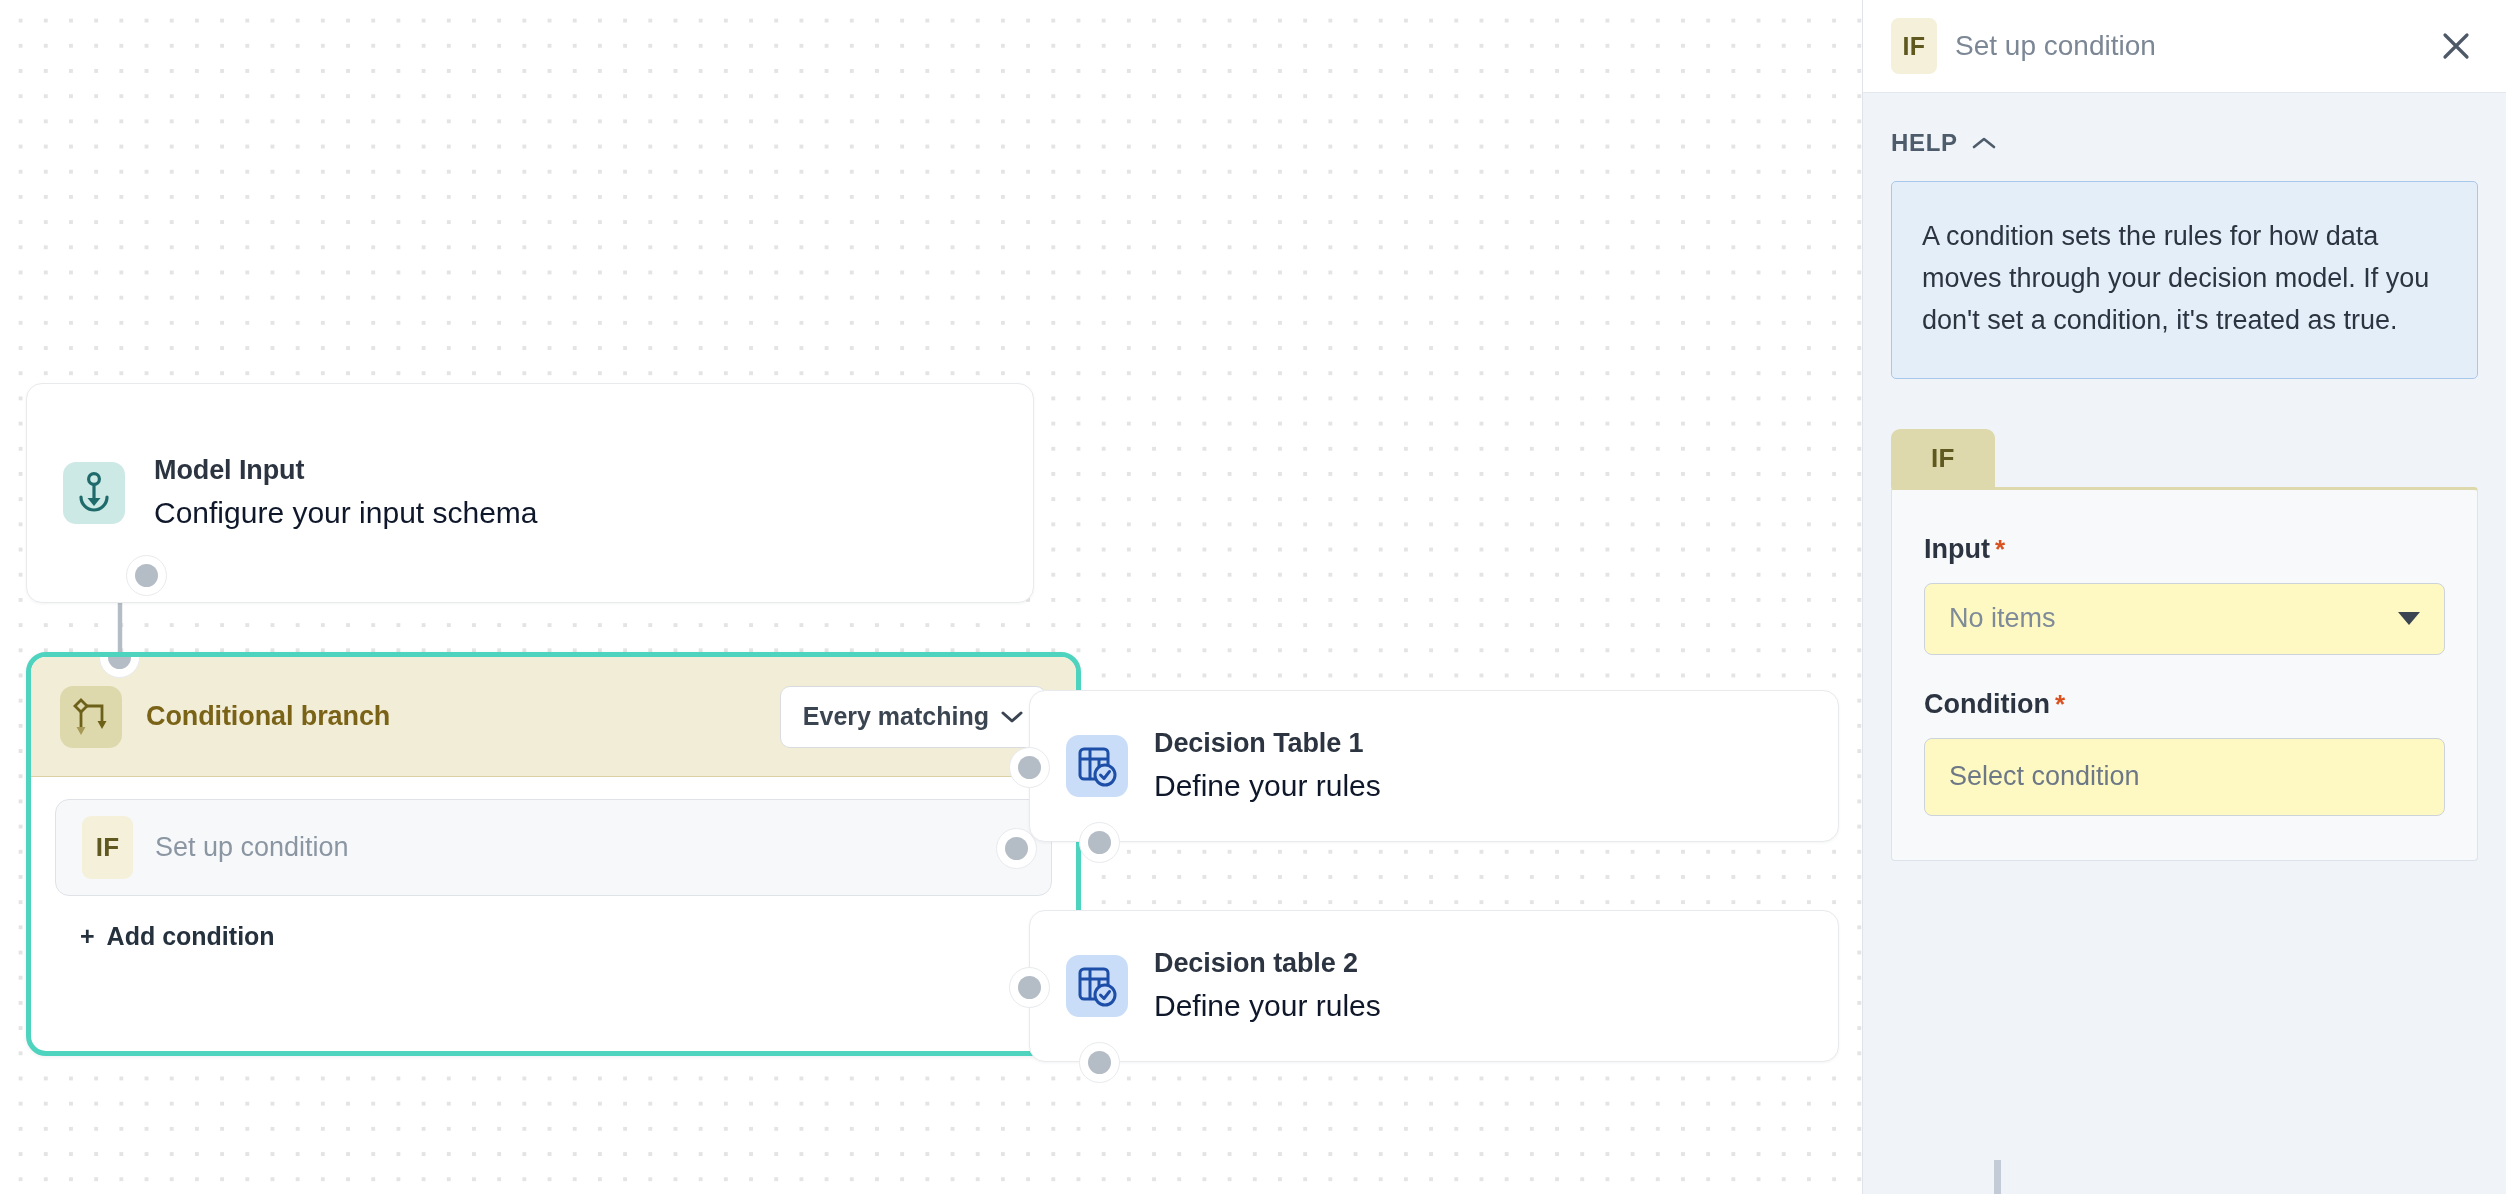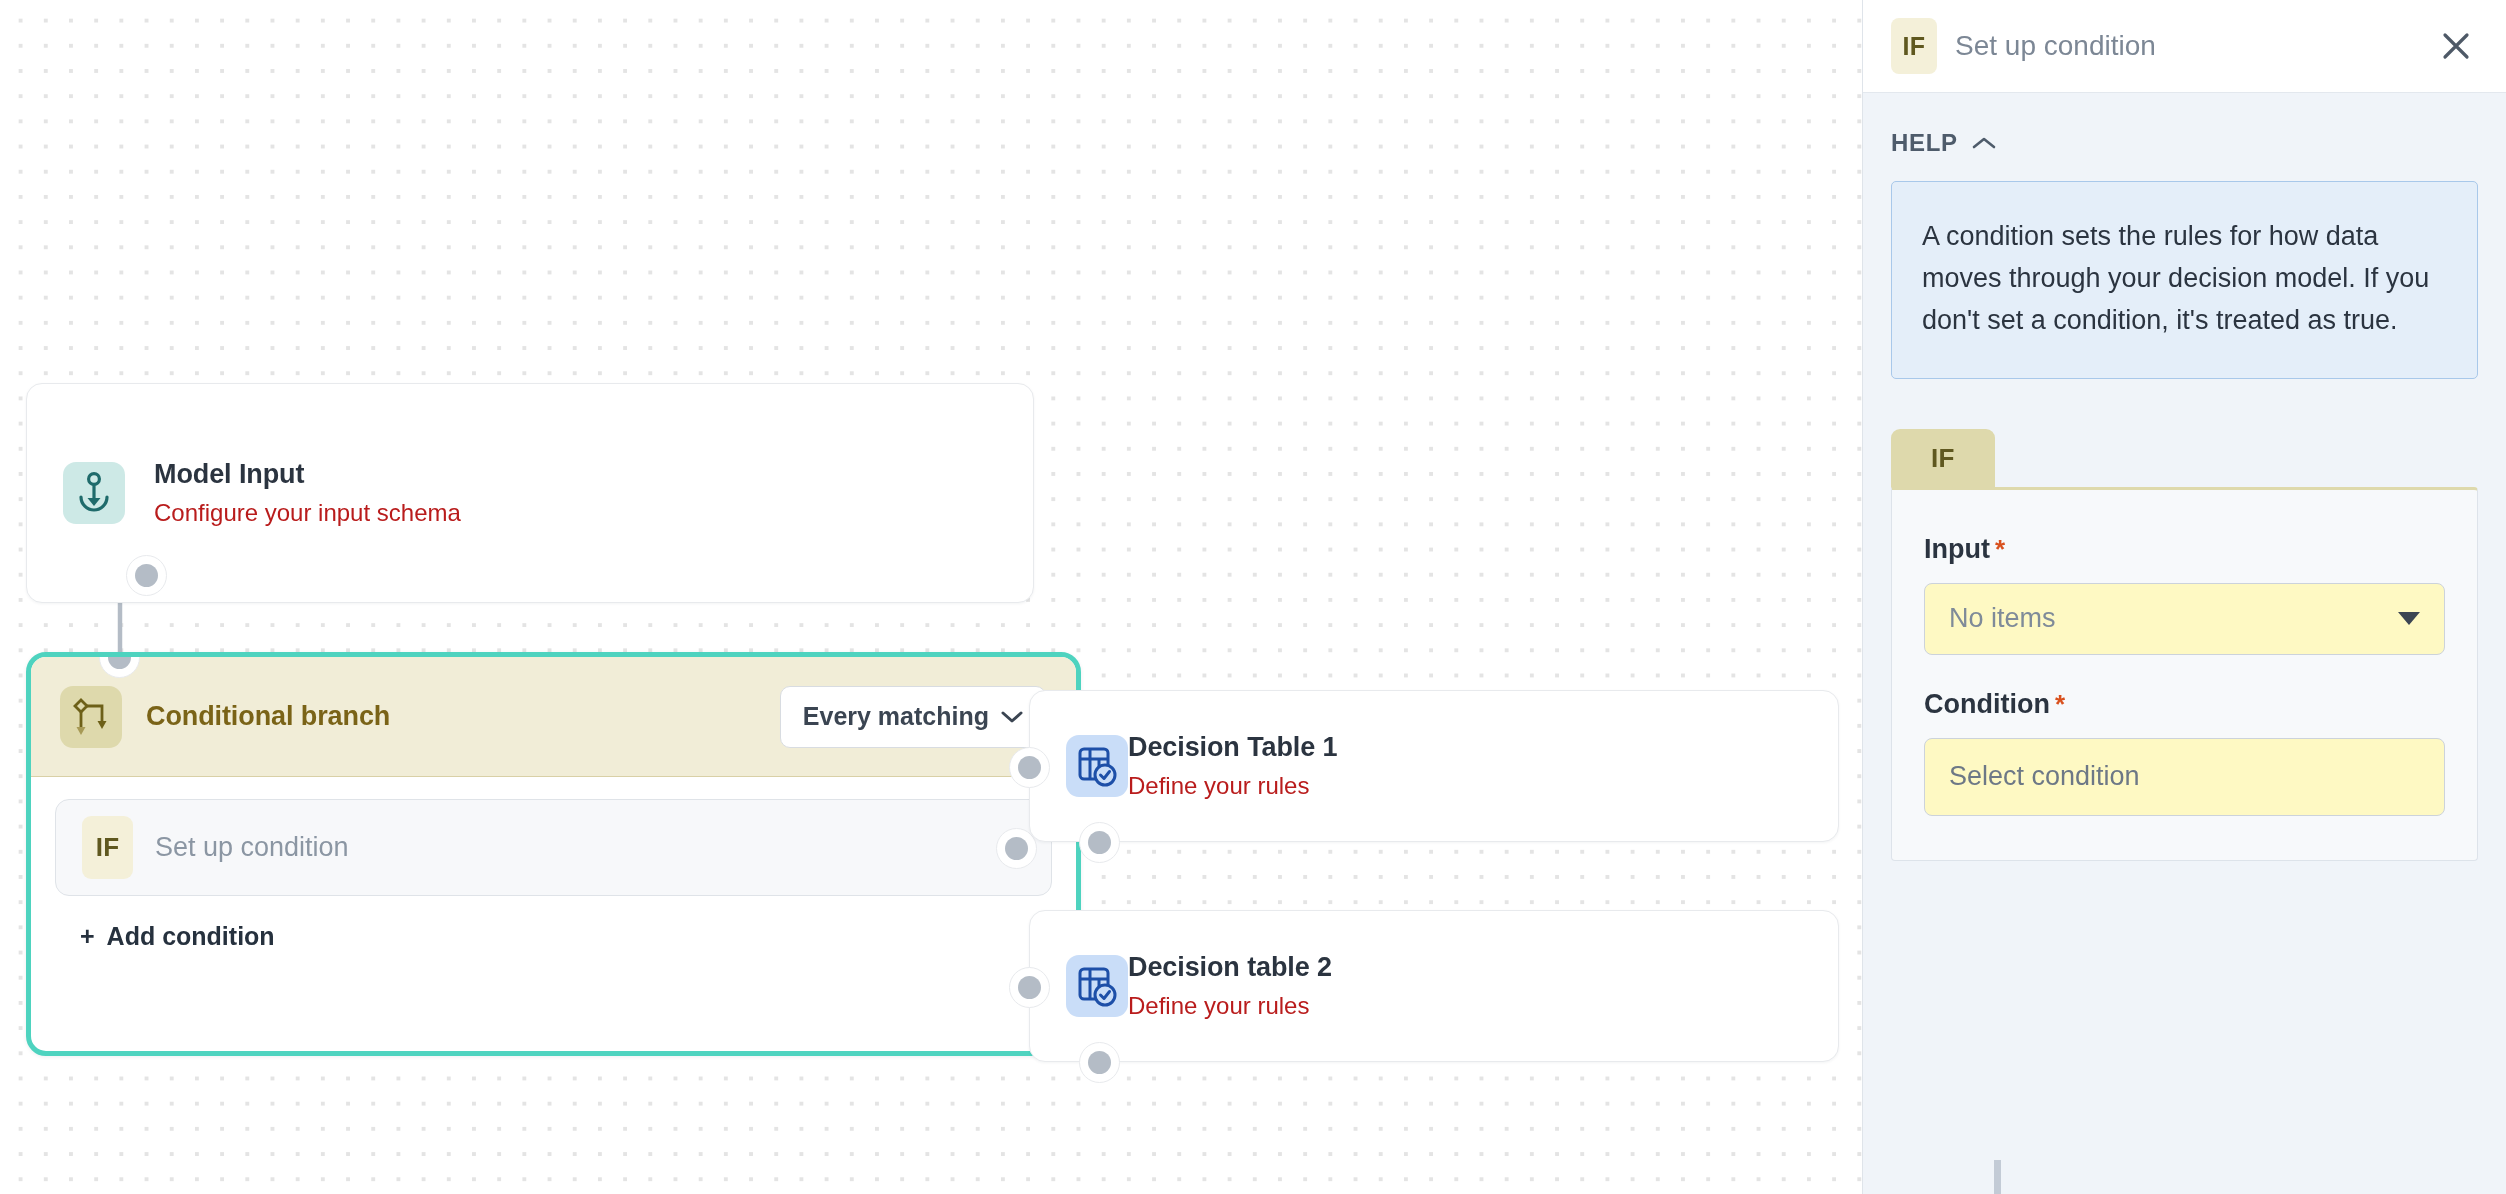--- a/index.html
+++ b/index.html
@@ -34,21 +34,21 @@
   .node-icon {
     width: 62px; height: 62px; border-radius: 13px;
     display: flex; align-items: center; justify-content: center;
     flex: 0 0 auto;
   }
   .node-texts { display: flex; flex-direction: column; justify-content: center; }
   .node-title {
     font-size: 27px; font-weight: bold; color: #2b3440;
     letter-spacing: -0.1px; line-height: 1.24;
   }
-  .node-sub { font-size: 24px; color: #b91c1c; line-height: 1.3; margin-top: 5px; }
+  .node-sub { font-size: 30px; color: #0f172a; line-height: 1.3; margin-top: 5px; }
 
   
   #node-model-input { left: 26px; top: 383px; width: 1008px; height: 220px; }
   #node-model-input .node-row { padding: 0 0 0 36px; height: 100%; }
   .icon-model { background: #cde9e6; }
   #node-model-input .node-texts { margin-left: 29px; }
 
   
   #node-branch {
     position: absolute; left: 26px; top: 652px; width: 1055px; height: 404px;
@@ -92,21 +92,21 @@
   #add-condition {
     margin-top: 26px; padding-left: 25px;
     font-size: 25px; font-weight: bold; color: #26313e;
     display: inline-flex; align-items: center; gap: 12px;
   }
 
   
   .node-dt { width: 810px; height: 152px; }
   .node-dt .node-row { padding: 0 0 0 36px; height: 100%; }
   .icon-dt { background: #c9ddf8; }
-  .node-dt .node-texts { }
+  .node-dt .node-texts { margin-left: 26px; }
   #node-dt1 { left: 1029px; top: 690px; }
   #node-dt2 { left: 1029px; top: 910px; }
 
   
   .dot {
     position: absolute; width: 23px; height: 23px; border-radius: 50%;
     background: #b4bcc6;
   }
   .dot-socket {
     position: absolute; width: 41px; height: 41px; border-radius: 50%;

